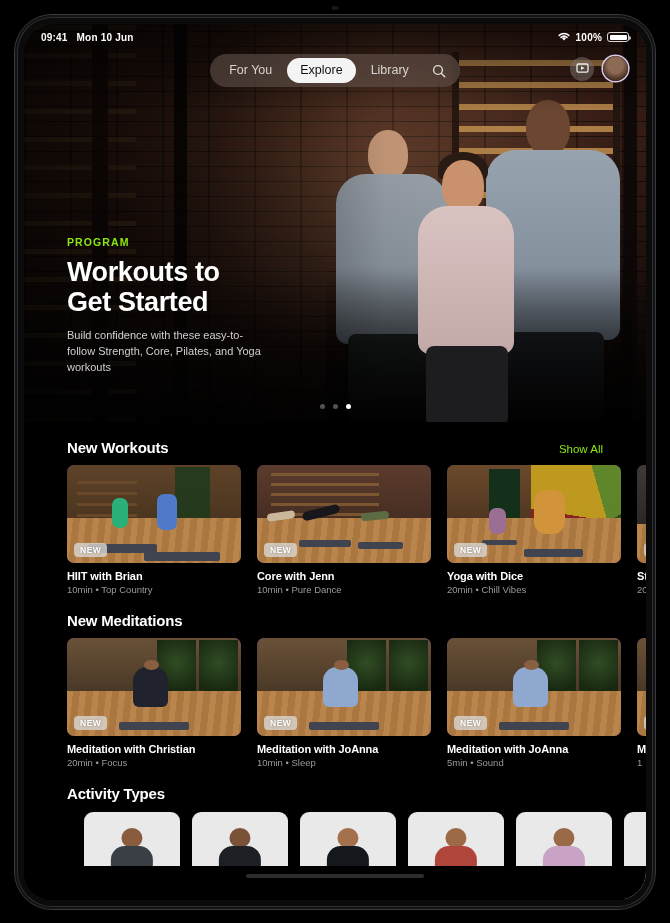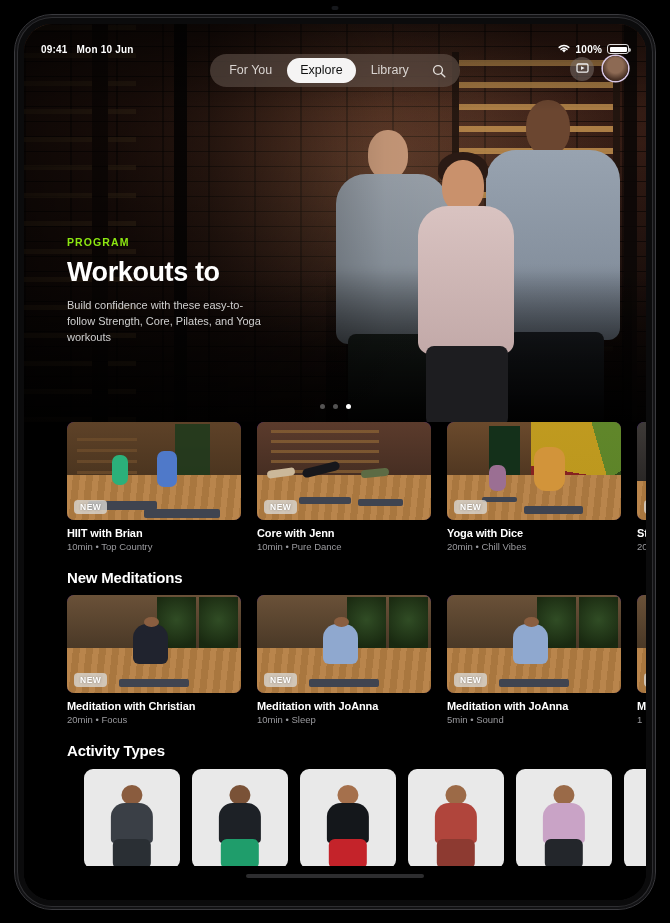--- a/index.html
+++ b/index.html
@@ -30,21 +30,21 @@
   .cam-dot{
     position:absolute; left:50%; top:-12px; transform:translateX(-50%);
     width:7px; height:4px; border-radius:3px; background:#16181c;
   }
 
   
   #statusbar{
     position:absolute; left:0; top:0; width:100%; height:26px; z-index:40;
     display:flex; align-items:center; justify-content:space-between;
     padding:0 17px; color:#fff;
-    font-size:10px; font-weight:bold; letter-spacing:.2px;margin-top:12px;
+    font-size:10px; font-weight:bold; letter-spacing:.2px;
   }
   #statusbar .left{ display:flex; gap:9px; align-items:center; }
   #statusbar .right{ display:flex; gap:5px; align-items:center; }
   .batt-shell{
     width:22px; height:10px; border:1px solid rgba(255,255,255,.85);
     border-radius:3px; padding:1.5px; position:relative;
   }
   .batt-shell i{ display:block; height:100%; width:100%; background:#fff; border-radius:1px; }
   .batt-shell::after{
     content:""; position:absolute; right:-3px; top:3px;
@@ -267,20 +267,21 @@
             <div class="head"></div>
             <div class="torso"></div>
             <div class="legs"></div>
         </div>
       </div>
       <div class="hero-shade"></div>
 
       <div class="hero-copy">
         <div class="eyebrow" style="color: rgb(140, 231, 17);">PROGRAM</div>
         <div class="hero-title">Workouts to</div>
+        <div class="hero-title">Get Started</div>
         <div class="hero-desc">Build confidence with these easy-to-follow Strength, Core, Pilates, and Yoga workouts</div>
       </div>
 
       <div class="dots" id="page-dots">
           <span class="dot"></span>
           <span class="dot"></span>
           <span class="dot on"></span>
         </div>
     </div>
 
@@ -322,20 +323,24 @@
         <svg width="13" height="11" viewBox="0 0 13 11">
           <rect x="1" y="1" width="11" height="8.2" rx="1.4" stroke="#eee" stroke-width="1.3" fill="none"></rect>
           <path d="M5 3.2 L8.6 5.1 L5 7 Z" fill="#eee"></path>
         </svg>
       </div>
       <div class="avatar"></div>
     </div>
 
     <div id="content">
 
+      <div class="section-head">
+        <div class="section-title">New Workouts</div>
+        <div class="show-all" style="color: rgb(140, 231, 17);">Show All</div>
+      </div>
       <div class="row" id="row-workouts">
           <div class="card">
             <div class="thumb">
               <div class="sc sc-hiit">
                 <div class="wb"></div>
                 <div class="grn"></div>
                 <div class="floor"></div>
                 <div class="mat" style="left:12%;bottom:10%;width:40%;height:9%;"></div>
                 <div class="mat" style="left:44%;bottom:2%;width:44%;height:9%;"></div>
                 <div class="fig" style="left:26%;top:34%;width:9%;height:30%;background:#2bb07a;"></div>

